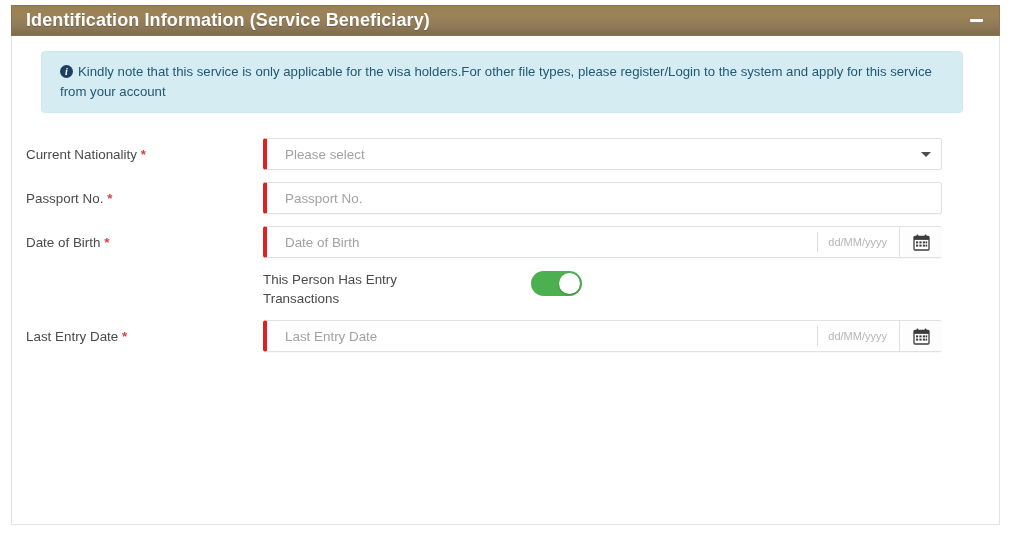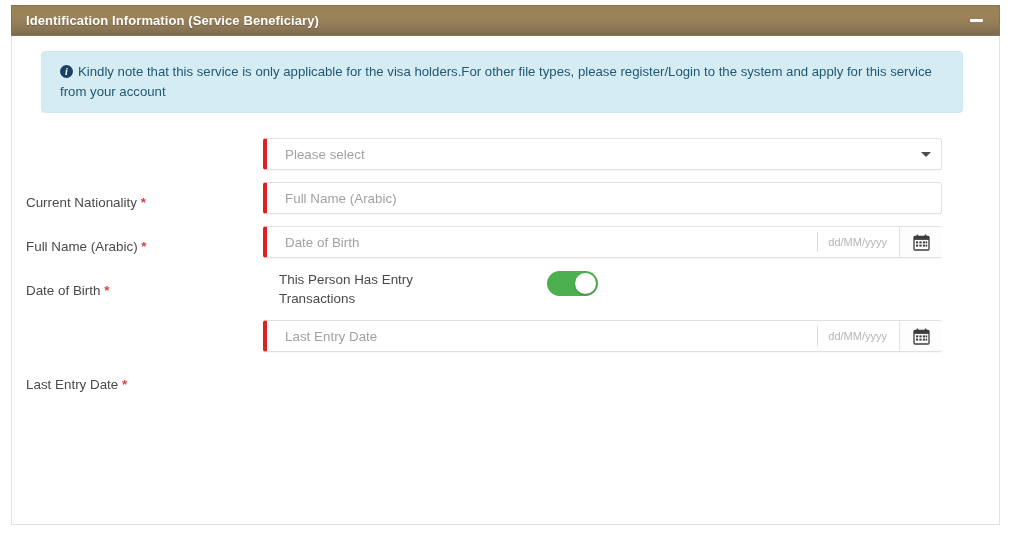--- a/index.html
+++ b/index.html
@@ -44,21 +44,21 @@
     background: linear-gradient(to bottom, #9a8055 0%, #9c8257 35%, #8f7a58 70%, #7d6b4e 100%);
     border: 1px solid #8a7450;
     display: flex;
     align-items: center;
     justify-content: space-between;
     padding: 0 14px 0 14px;
   }
 
   .panel-title {
     color: #ffffff;
-    font-size: 13px;
+    font-size: 18px;
     font-weight: bold;
     letter-spacing: 0.1px;
     white-space: nowrap;
     text-shadow: 0 1px 1px rgba(0,0,0,0.25);
   }
 
   .minimize-btn {
     width: 17px;
     height: 17px;
     display: flex;
@@ -129,21 +129,20 @@
   }
 
   .label {
     position: absolute;
     left: 26px;
     top: 50%;
     transform: translateY(-50%);
     font-size: 13.4px;
     color: #4a4a4a;
     white-space: nowrap;
-    margin-top: 48px;
   }
   .req {
     color: #d9433f;
     font-weight: bold;
   }
 
   .field {
     position: absolute;
     left: 263px;
     width: 679px;
@@ -208,21 +207,20 @@
     align-items: center;
     justify-content: center;
     cursor: pointer;
     border-radius: 0 2px 2px 0;
   }
 
   
   .toggle-row {
     position: relative;
     height: 50px;
-    margin-left: 16px;
   }
   .toggle-label {
     position: absolute;
     left: 263px;
     top: 6px;
     width: 200px;
     font-size: 13.4px;
     color: #4a4a4a;
     line-height: 19px;
   }
@@ -272,28 +270,28 @@
     <div class="row">
       <div class="label">Current Nationality <span class="req">*</span></div>
       <div class="field">
         <div class="ph">Please select</div>
         <div class="caret">
             <span></span>
           </div>
       </div>
     </div>
 
-
-
     <div class="row">
-      <div class="label">Full Name (Arabic) <span class="req">*</span></div>
+      <div class="label">Passport No. <span class="req">*</span></div>
       <div class="field">
-        <div class="ph">Full Name (Arabic)</div>
-      </div>
-    </div>
+        <div class="ph">Passport No.</div>
+      </div>
+    </div>
+
+
 
     <div class="row">
       <div class="label">Date of Birth <span class="req">*</span></div>
       <div class="field">
         <div class="ph">Date of Birth</div>
         <div class="date-sep"></div>
         <div class="date-hint">dd/MM/yyyy</div>
         <div class="cal-btn">
           <svg width="17" height="17" viewBox="0 0 17 17" aria-hidden="true">
             <rect x="1" y="2.5" width="15" height="13.5" rx="1" fill="#ffffff" stroke="#3d3d3d" stroke-width="1.3"></rect>

